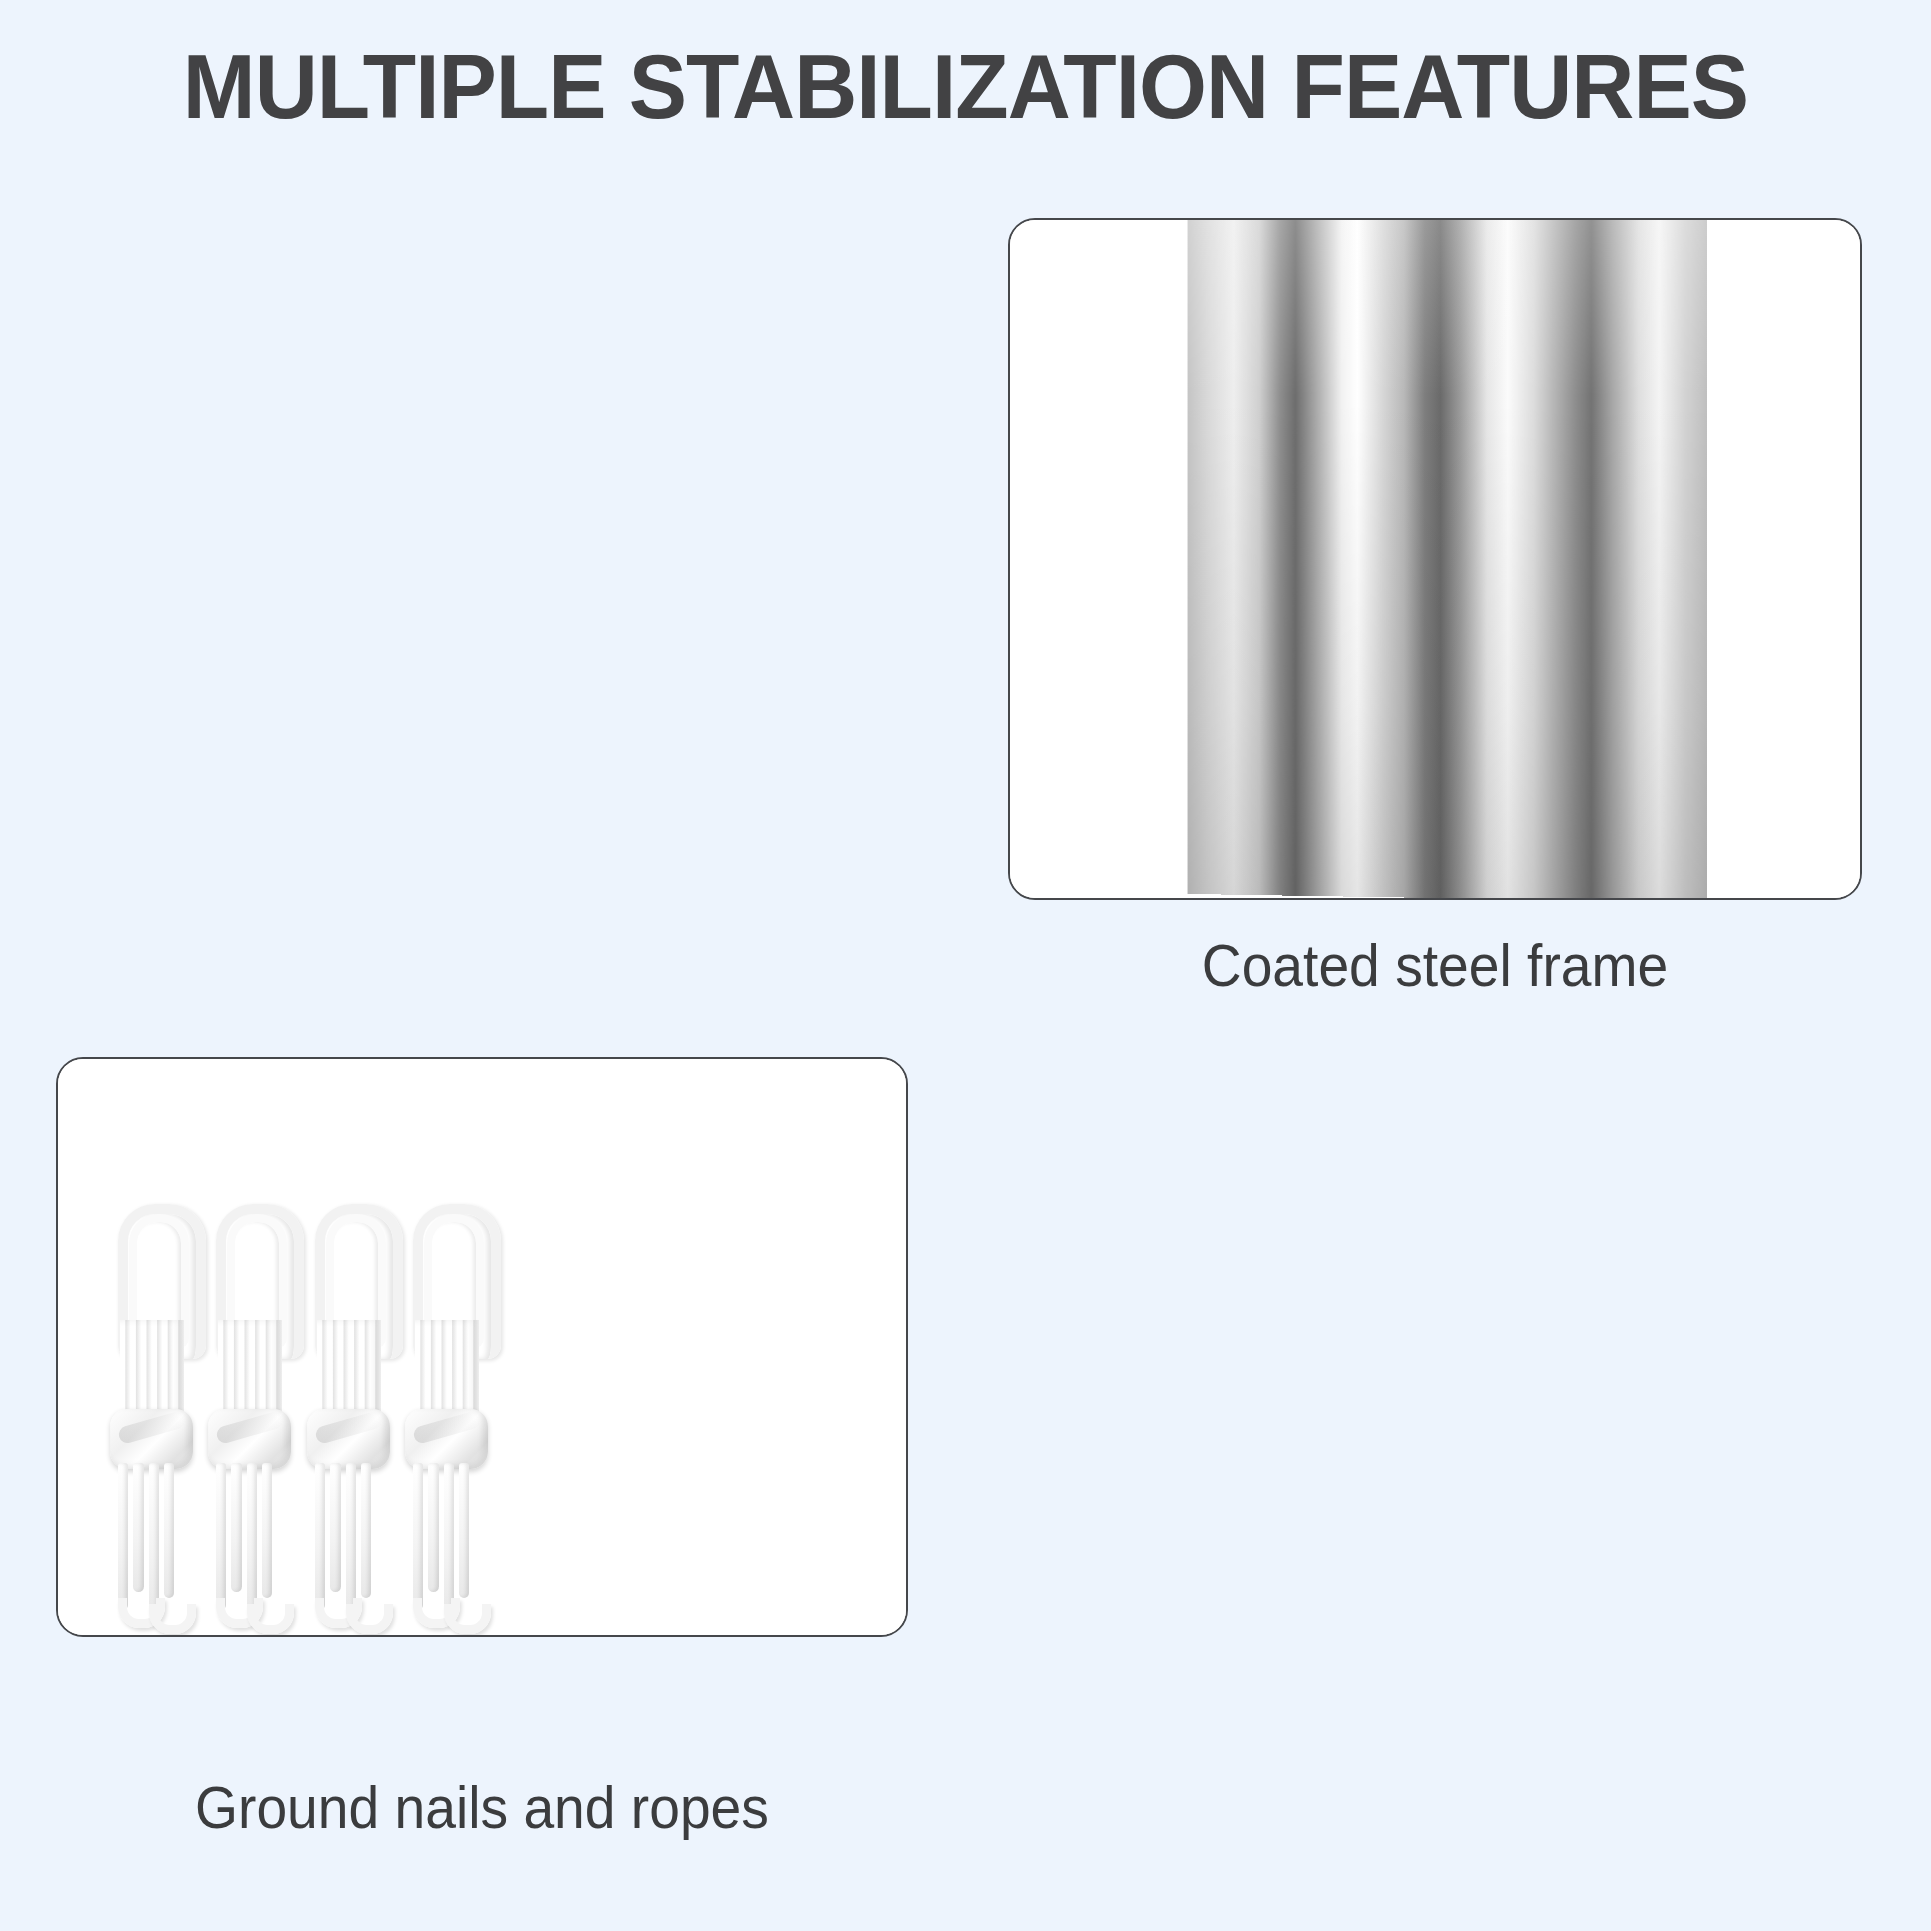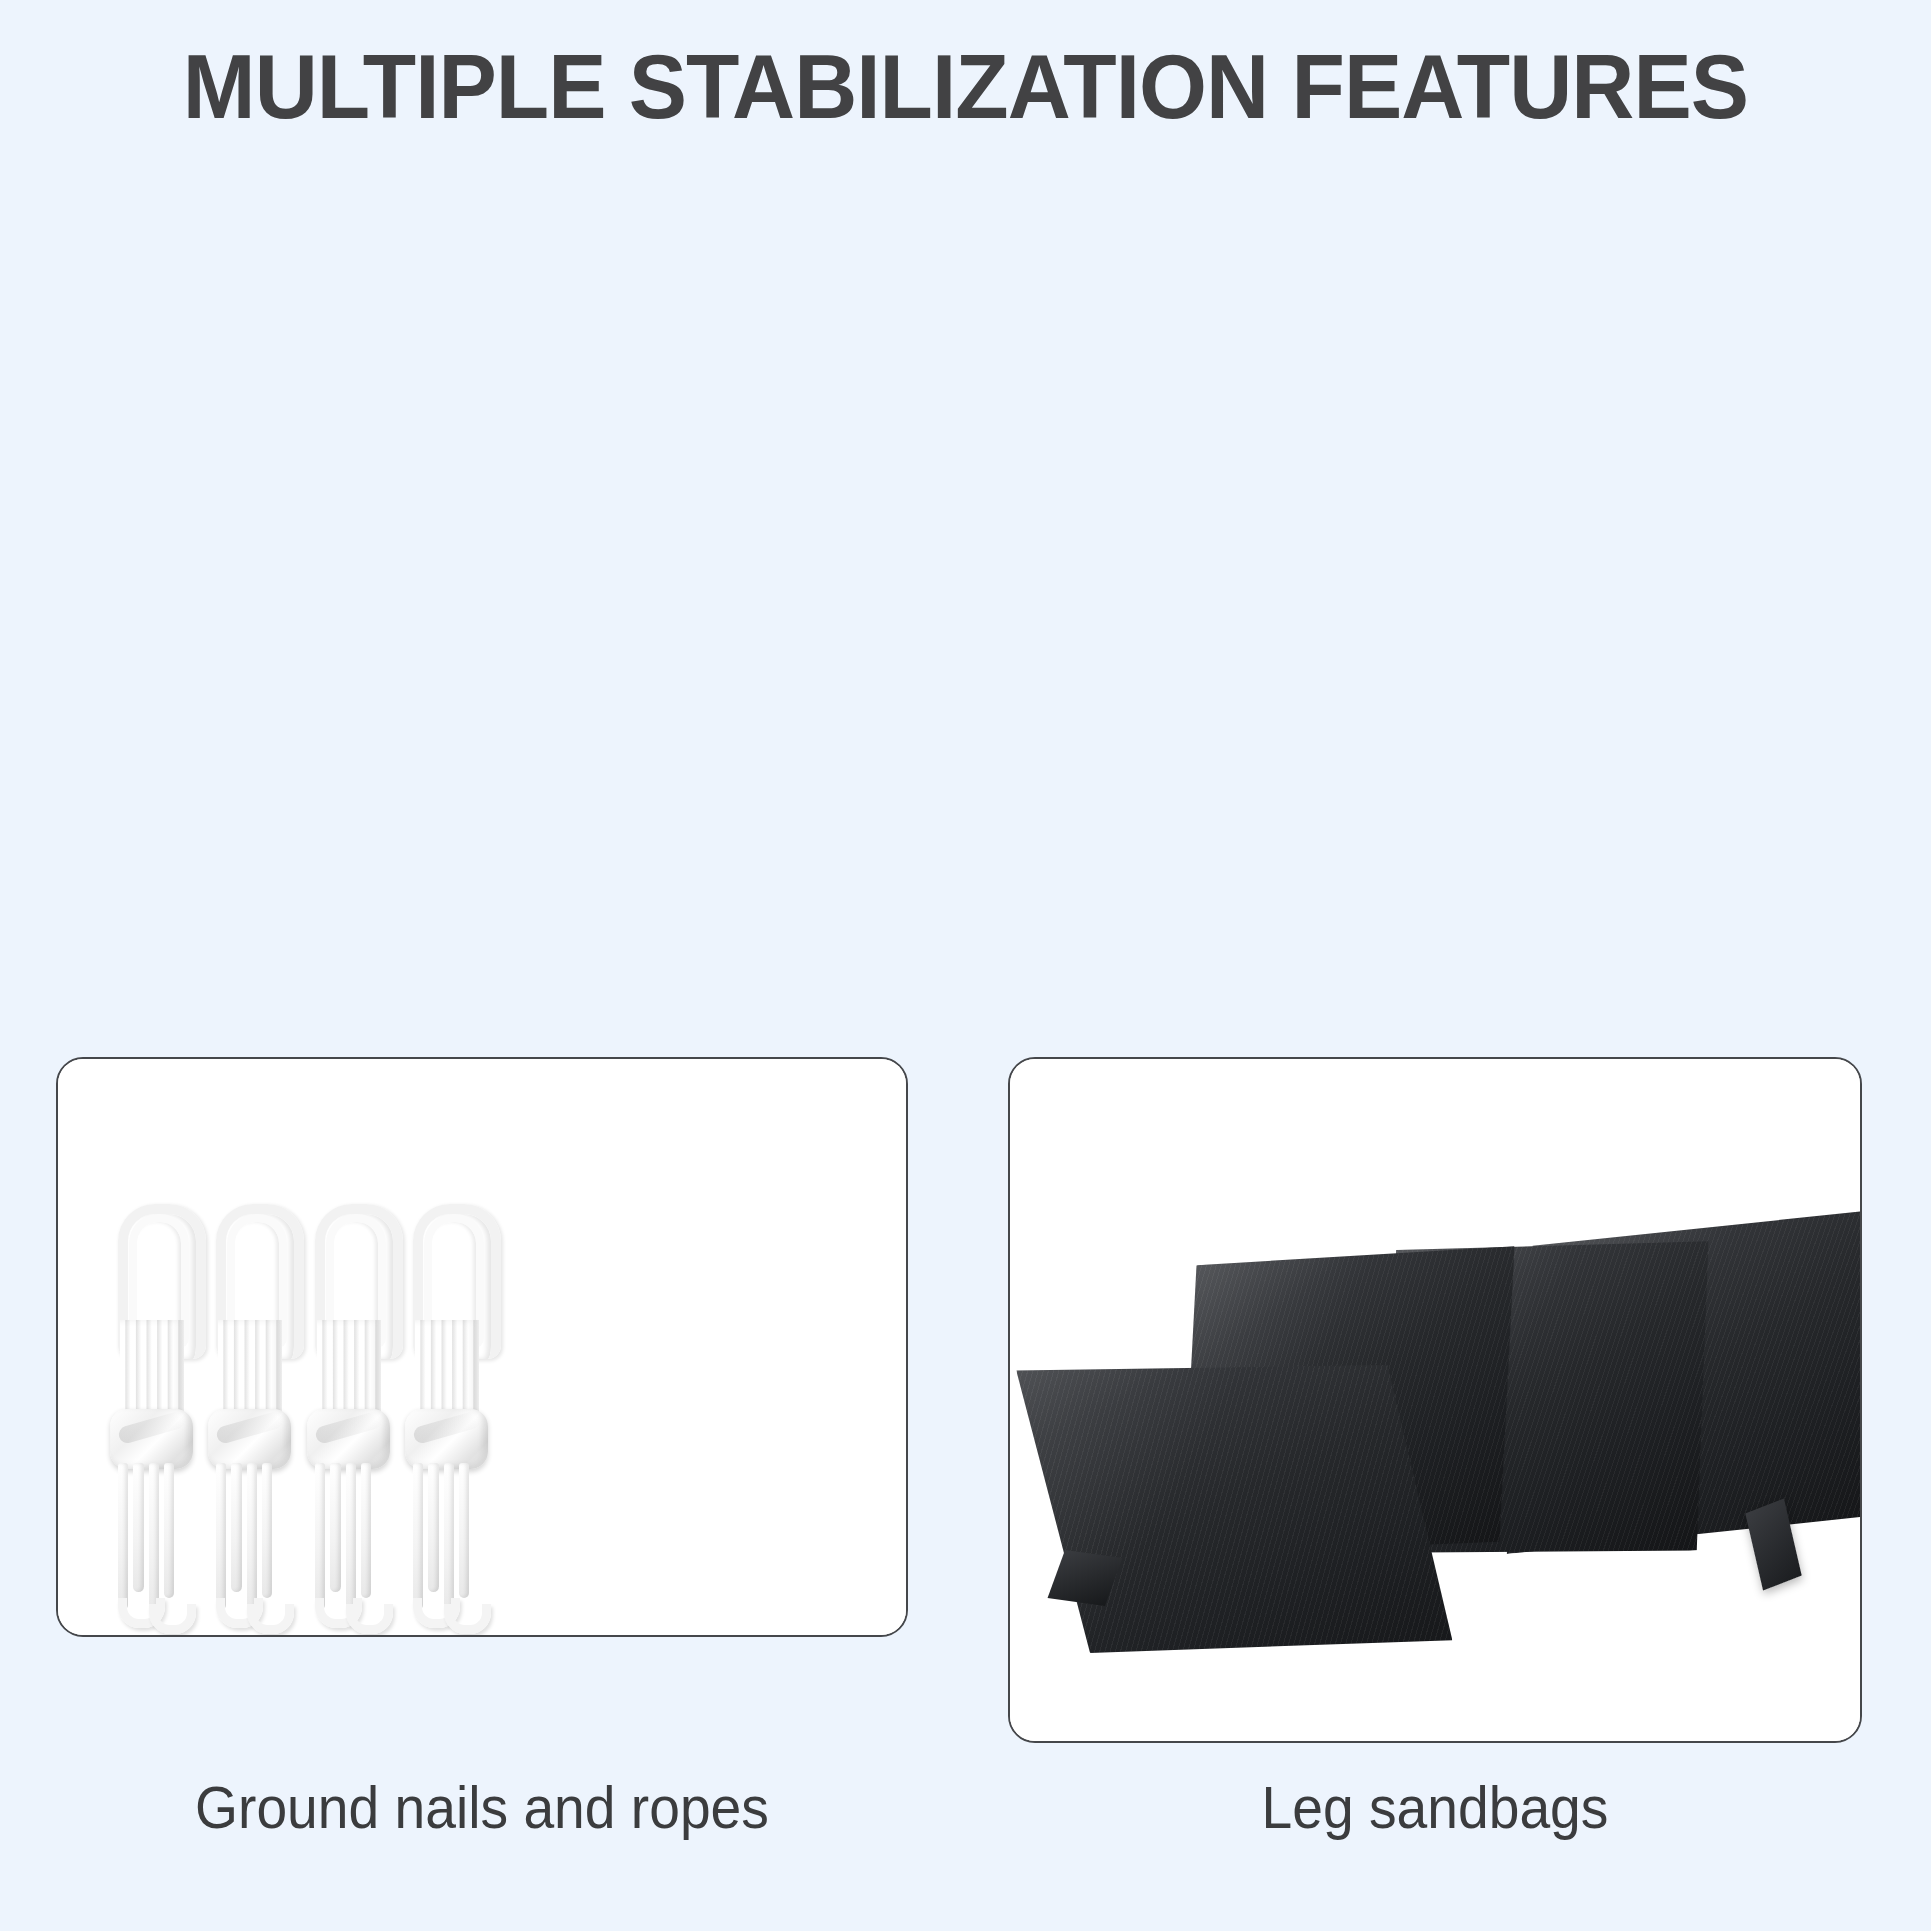--- a/index.html
+++ b/index.html
@@ -258,20 +258,32 @@
 </head>
 <body>
 
 <div class="page">
 
   <div class="title">MULTIPLE STABILIZATION FEATURES</div>
 
   <div class="grid">
 
 
+    <div class="cell cell-r1c2">
+      <div class="card">
+        <div class="steel-wrap">
+          <div class="steel-skew">
+            <div class="steel-block">
+              <div class="steel-gloss"></div>
+            </div>
+          </div>
+        </div>
+      </div>
+      <div class="caption cap-r1">Coated steel frame</div>
+    </div>
 
     <div class="cell cell-r2c1">
       <div class="card">
         <div class="hw">
 
           <div class="rope r1">
             <div class="loop-top"></div>
               <div class="loop-top2"></div>
               <div class="body"></div>
             <div class="knot"></div>
@@ -325,29 +337,16 @@
                 <i></i>
                 <i></i>
               </div>
           </div>
 
         </div>
       </div>
       <div class="caption cap-r2">Ground nails and ropes</div>
     </div>
 
-    <div class="cell cell-r2c2">
-      <div class="card">
-        <div class="bags">
-          <div class="bag b4"></div>
-          <div class="bag b3"></div>
-          <div class="bag b2"></div>
-          <div class="bag b1"></div>
-          <div class="bag-strap"></div>
-          <div class="bag-strap2"></div>
-        </div>
-      </div>
-      <div class="caption cap-r2">Leg sandbags</div>
-    </div>
 
   </div>
 </div>
 
 
 </body></html>

